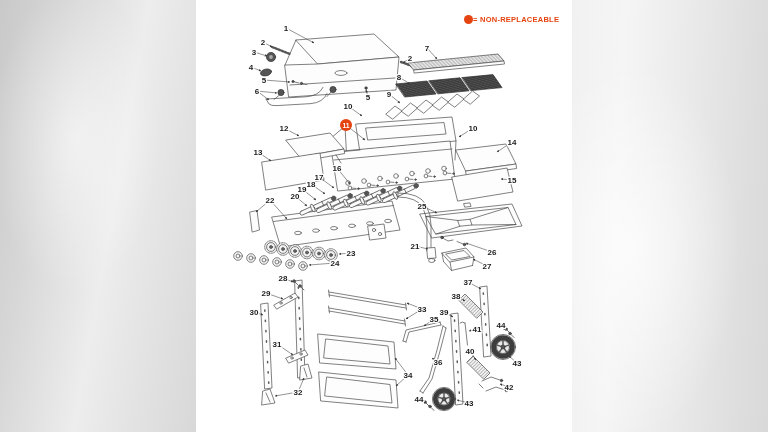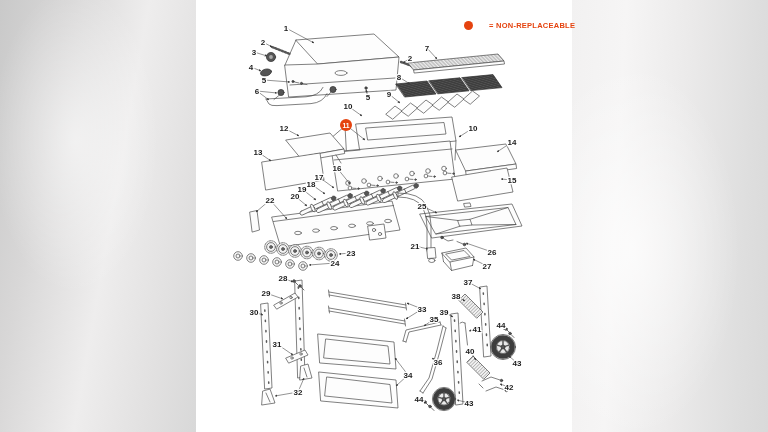--- a/index.html
+++ b/index.html
@@ -16,21 +16,21 @@
       linear-gradient(100deg,#c9c9c9 0%,#d8d7d7 25%,#eeeded 55%,#e2e1e1 80%,#d8d8d8 100%);
   }
   .bg-right{
     right:0;width:196px;
     background:
       radial-gradient(150px 260px at 60px 250px, rgba(255,255,255,.7), rgba(255,255,255,0) 72%),
       linear-gradient(93deg,#f2f1f1 0%,#f6f5f5 25%,#ebeaea 55%,#dedede 85%,#d9d9d9 100%);
   }
   .panel{position:absolute;left:196px;top:0;width:376px;height:432px;background:#ffffff;}
   .legend{
-    position:absolute;left:464px;top:21px;display:flex;align-items:center;gap:16px;z-index:5;
+    position:absolute;left:464px;top:15px;display:flex;align-items:center;gap:0;z-index:5;
   }
   .legend .dot{width:9px;height:9px;border-radius:50%;background:var(--accent);display:inline-block;}
   .legend-text{font-size:7.5px;font-weight:bold;color:var(--accent);letter-spacing:.25px;white-space:nowrap;}
   svg.diagram{position:absolute;left:196px;top:0;}
   .art{stroke:#4a4a4a;stroke-width:.7;fill:none;stroke-linecap:round;stroke-linejoin:round;}
   .art polygon{fill:#fdfdfd;}
   .art .fill-dark{fill:#555;stroke:#333;}
   .art .fill-cross{fill:url(#crosshatch);}
   .art .fill-grate{fill:url(#grate);stroke:#2c2c2c;}
   .art .fill-hatch{fill:url(#hatch);}

